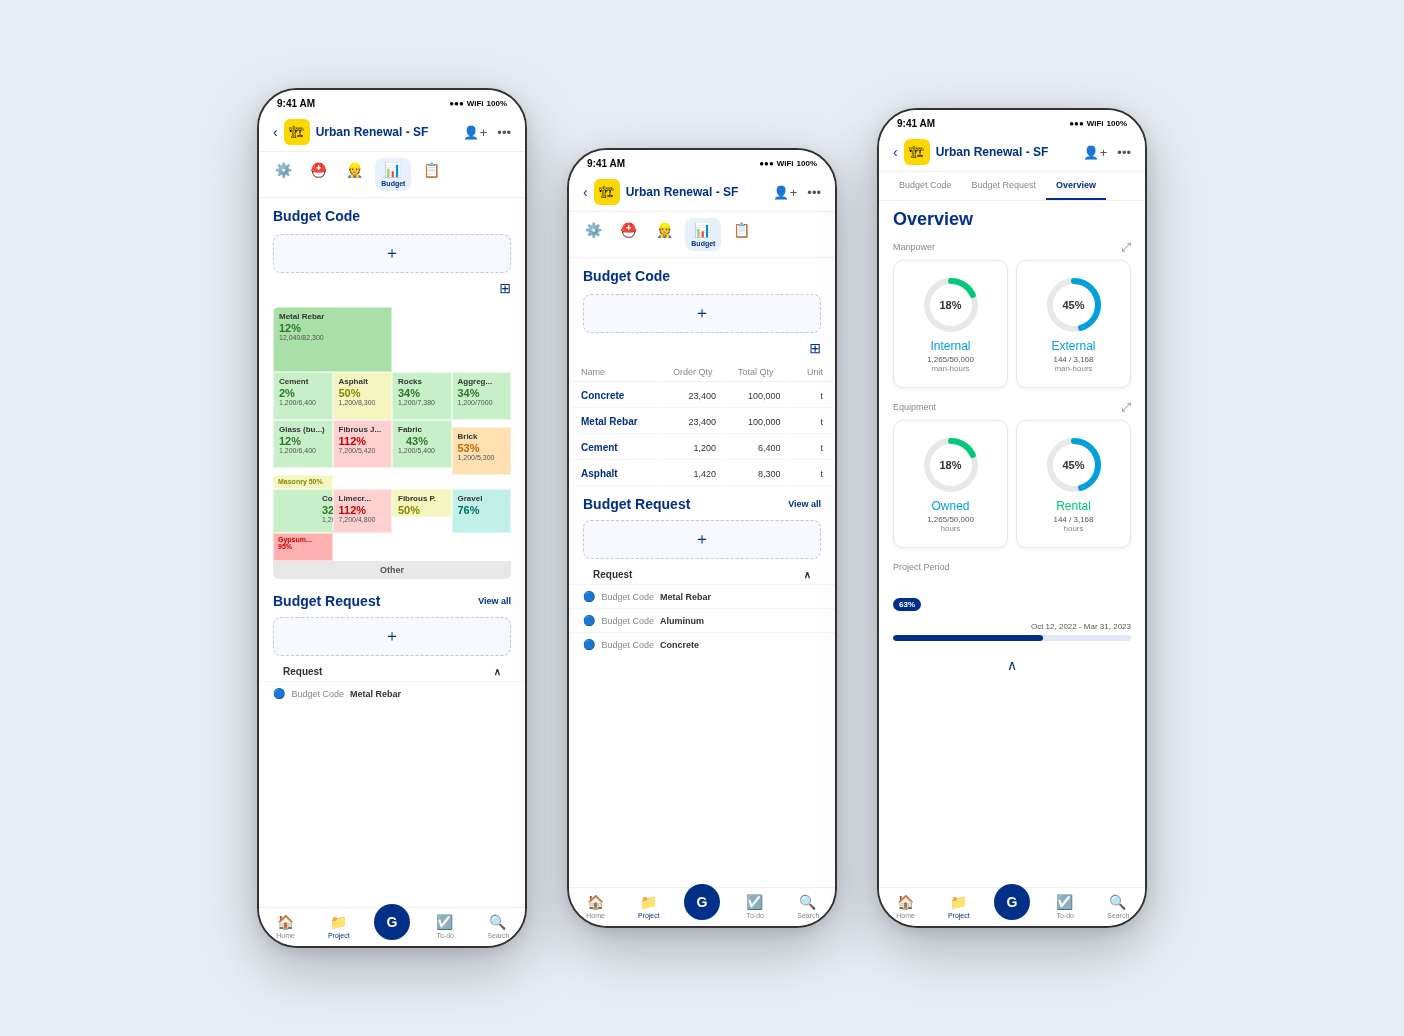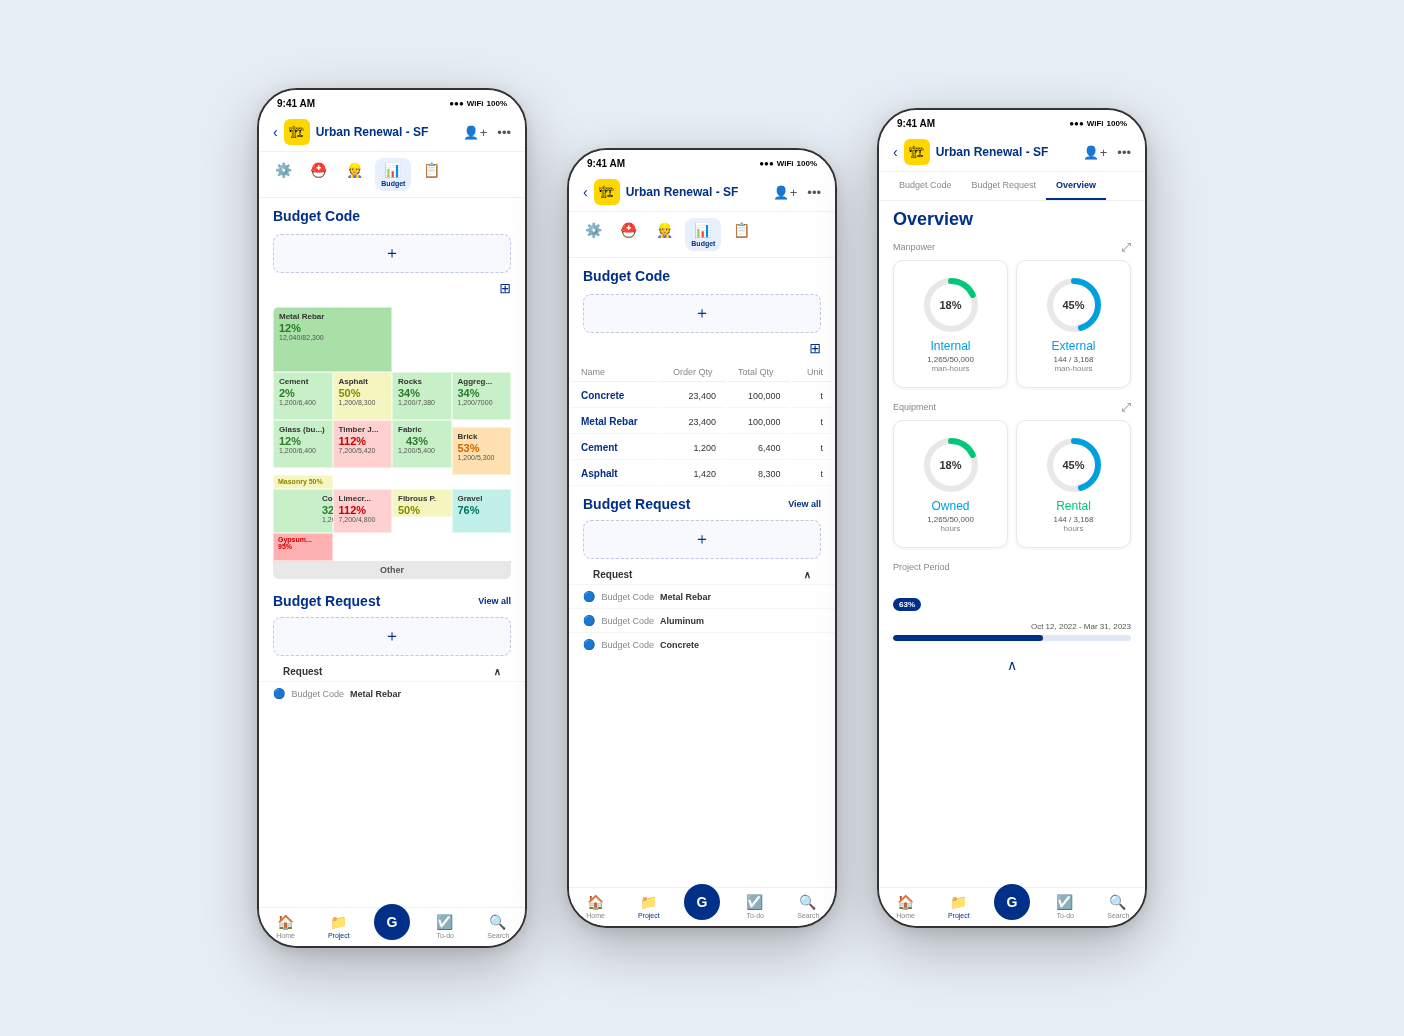--- a/index.html
+++ b/index.html
@@ -320,21 +320,21 @@
             </div>
           </div>
 
           <div class="treemap-row">
             <div class="treemap-cell green-light" style="width:25%; height:48px;">
               <div class="cell-label">Glass (bu...)</div>
               <div class="cell-pct" style="color:#2a7a2a;">12%</div>
               <div class="cell-val">1,200/6,400</div>
             </div>
             <div class="treemap-cell pink-light" style="width:25%; height:48px;">
-              <div class="cell-label">Timber J...</div>
+              <div class="cell-label">Fibrous J...</div>
               <div class="cell-pct" style="color:#cc0000;">112%</div>
               <div class="cell-val">7,200/5,420</div>
             </div>
             <div class="treemap-cell green-light" style="width:25%; height:48px;">
               <div class="cell-label">Fabric</div>
               <div class="cell-pct" style="color:#2a7a2a;margin-left:8px;">43%</div>
               <div class="cell-val">1,200/5,400</div>
             </div>
             <div class="treemap-cell orange-light" style="width:25%; height:48px;margin-top:7px;">
               <div class="cell-label">Brick</div>

